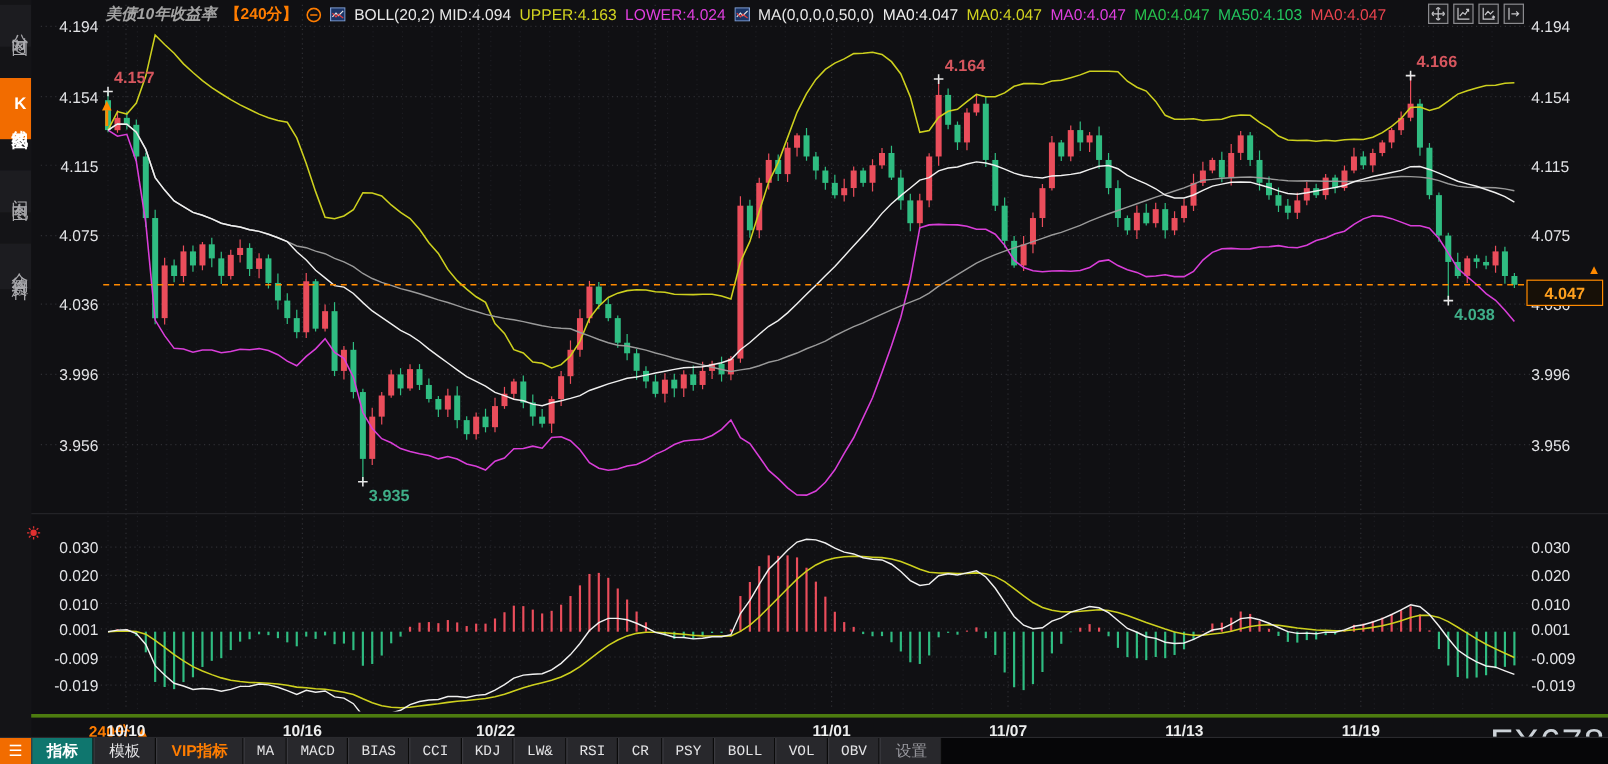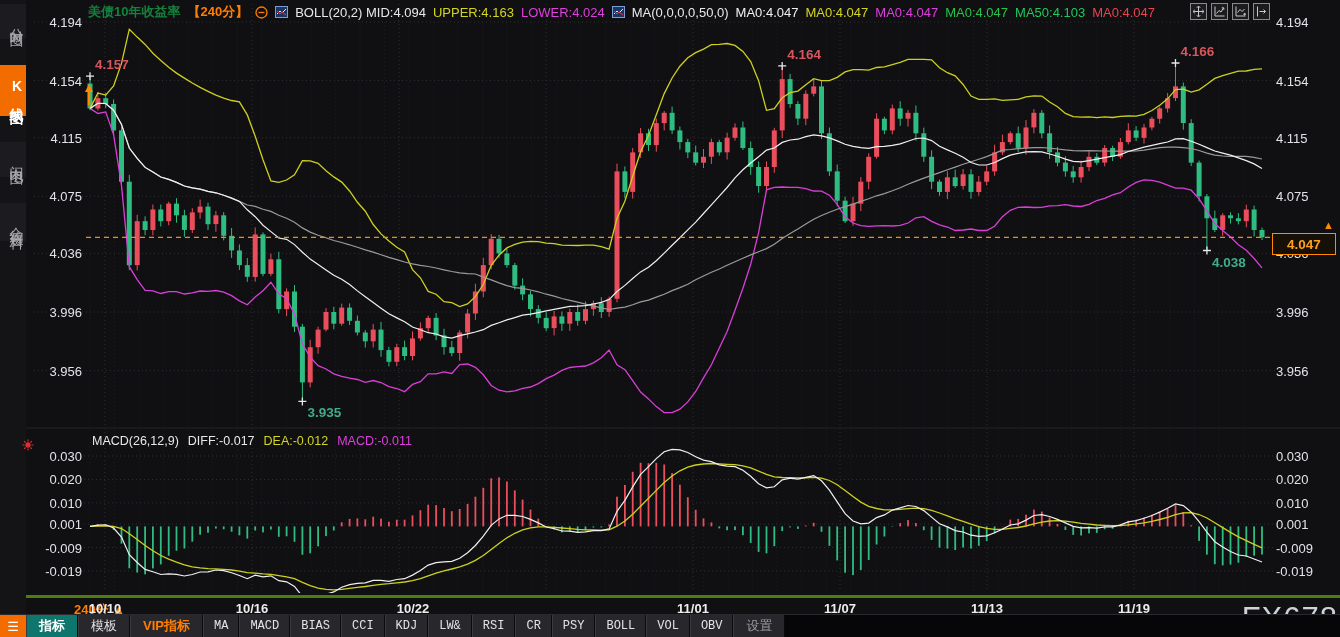--- a/index.html
+++ b/index.html
@@ -11,21 +11,21 @@
        padding:13px 0;margin:0 auto 26px auto;text-align:center;font-size:14px;letter-spacing:3px;
        color:#a9a9ad;background:#1c1c20;cursor:pointer;display:block;}
   .side-item.first{margin-top:4px;}
   .side-item.active{background:#f26c00;color:#fff;font-weight:bold;}
   
   .chart-region{position:absolute;left:26px;top:0;width:1314px;height:637px;background:#101013;}
   #chart-svg{position:absolute;left:0;top:0;}
   
   .header-row{position:absolute;left:62px;top:3px;height:18px;display:flex;align-items:center;gap:7px;
        font-size:13px;color:#e8e8e8;white-space:nowrap;z-index:6;}
-  .header-row .title{font-weight:bold;color:#15803d;}
+  .header-row .title{font-weight:bold;color:#a3a3a3;font-style:italic;}
   .hdr-orange{color:#ff7d00;font-weight:bold;}
   .hdr-yellow{color:#d3d520;}
   .hdr-magenta{color:#df3fdf;}
   .mini-ic{display:inline-flex;}
   .win-icons{position:absolute;right:70px;top:3px;display:flex;gap:4px;z-index:7;}
   .wicon{width:15px;height:15px;border:1px solid #8a8a8e;background:#1c1c1f;display:inline-flex;
         align-items:center;justify-content:center;cursor:pointer;}
   
   .ax{position:absolute;font-size:13px;color:#e2e3e6;z-index:4;}
   .ax.l{left:6px;width:50px;text-align:right;}
@@ -718,26 +718,20 @@
         <div class="ax l" style="top: 495.939px;">0.010</div>
         <div class="ax r" style="top: 495.939px;">0.010</div>
         <div class="ax l" style="top: 517.061px;">0.001</div>
         <div class="ax r" style="top: 517.061px;">0.001</div>
         <div class="ax l" style="top: 540.531px;">-0.009</div>
         <div class="ax r" style="top: 540.531px;">-0.009</div>
         <div class="ax l" style="top: 564px;">-0.019</div>
         <div class="ax r" style="top: 564px;">-0.019</div>
       </div>
 
-    <div class="macd-header" id="macd-header">
-        <span>MACD(26,12,9)</span>
-        <span>DIFF:-0.017</span>
-        <span class="hdr-yellow">DEA:-0.012</span>
-        <span class="hdr-magenta">MACD:-0.011</span>
-      </div>
 
     <span class="hot-icon">
       <svg width="12" height="12" viewBox="0 0 12 12">
           <g stroke="#e03030" stroke-width="1.1">
       <circle cx="6" cy="6" r="2.1" fill="#e03030"></circle>
       <path d="M6 0.5v2M6 9.5v2M0.5 6h2M9.5 6h2M2.1 2.1l1.4 1.4M8.5 8.5l1.4 1.4M2.1 9.9l1.4-1.4M8.5 3.5l1.4-1.4" fill="none"></path>
           </g>
         </svg>
     </span>
 

